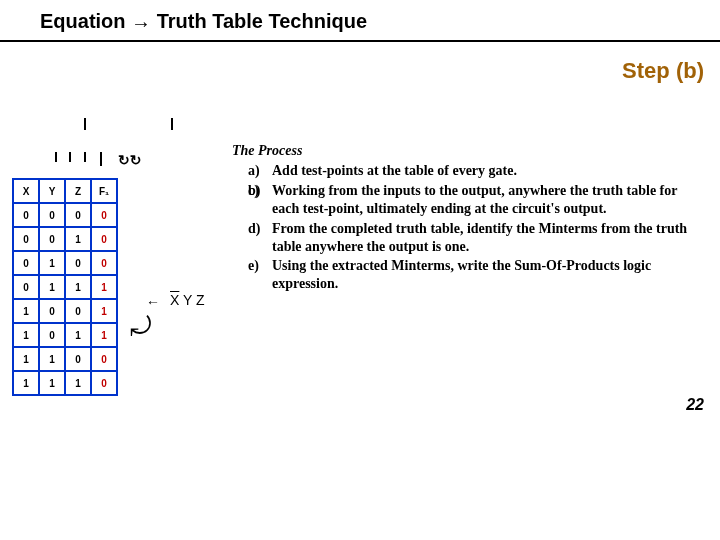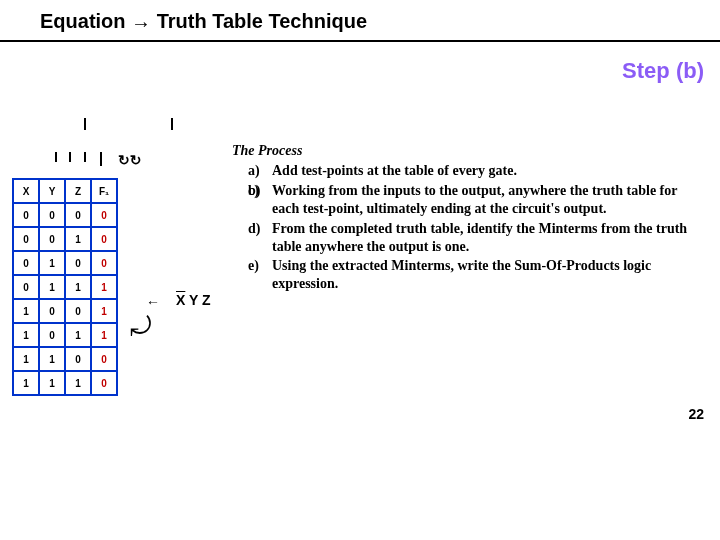--- a/index.html
+++ b/index.html
@@ -30,21 +30,21 @@
     left: 0;
     top: 40px;
     width: 720px;
     height: 2px;
     background: #000;
   }
   .step-label {
     position: absolute;
     right: 16px;
     top: 58px;
-    color: #8b5cf6;
+    color: #a16207;
     font-size: 22px;
     font-weight: bold;
   }
   .subheading {
     position: absolute;
     left: 10px;
     top: 56px;
     width: 560px;
     font-size: 20px;
     font-weight: bold;
@@ -127,22 +127,21 @@
     height: 30px;
     display: flex;
     align-items: center;
   }
   .terms-block .arrow {
     width: 16px;
     font-size: 14px;
     font-weight: bold;
   }
   .terms-block .expr {
-    margin-left: 14px;
-    font-weight: bold;
+    margin-left: 8px;
   }
   .terms-block .bar {
     text-decoration: overline;
   }
   .brace {
     position: absolute;
     left: 130px;
     top: 316px;
     font-size: 26px;
     line-height: 0.8;
@@ -170,23 +169,24 @@
     position: relative;
   }
   .process li .lk {
     position: absolute;
     left: -24px;
     top: 0;
   }
   .page-num {
     position: absolute;
     right: 16px;
-    bottom: 6px;
-    font-size: 14px;
-    font-weight: bold;
+    bottom: 14px;
+    font-size: 16px;
+    font-weight: bold;
+    font-style: italic;
   }
 </style>
 </head>
 <body>
 <div class="slide">
 
 <div class="title">Equation → Truth Table Technique</div>
 <div class="title-rule"></div>
 
 <div class="step-label">Step (b)</div>

